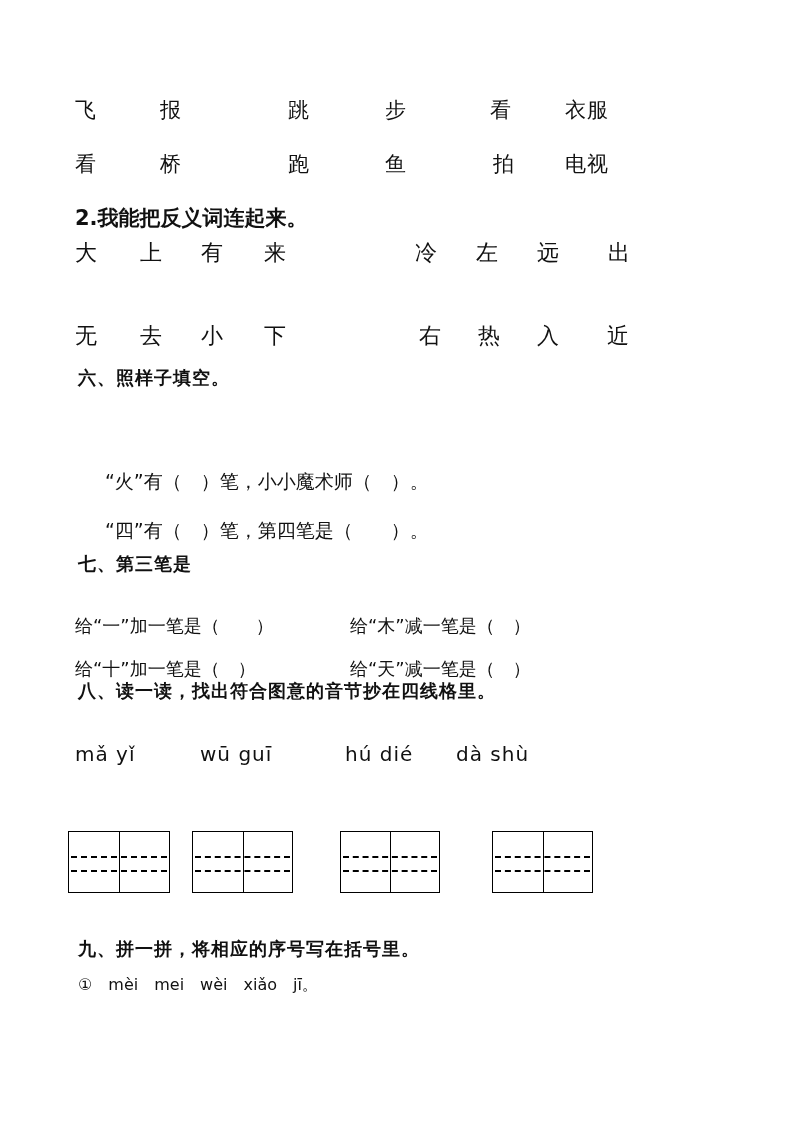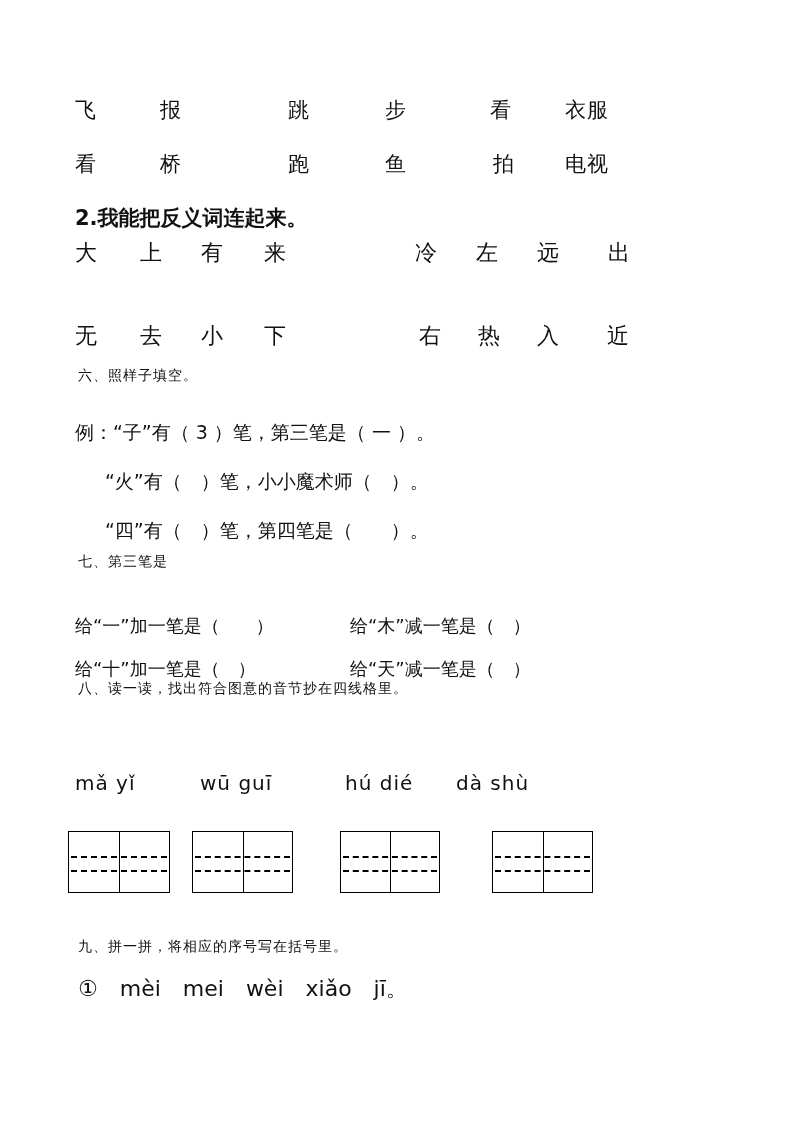--- a/index.html
+++ b/index.html
@@ -17,25 +17,25 @@
     overflow: hidden;
   }
   .abs {
     position: absolute;
     white-space: pre;
     line-height: 1.25;
   }
   .hanzi   { font-size: 21px; letter-spacing: 1px; }
   .hanzi-lg{ font-size: 22px; letter-spacing: 1px; }
   .bold-sm { font-size: 21px; font-weight: 700; }
-  .sec-title { font-size: 14px; font-weight: 400; letter-spacing: 1px; }
+  .sec-title { font-size: 18px; font-weight: 700; letter-spacing: 1px; }
   .body-text { font-size: 19px; }
   .body-text-sm { font-size: 18px; margin-top: 20px; }
-  .pinyin { font-size: 20px; letter-spacing: 1px; margin-top: 29px; }
-  .s9-line { font-size: 22px; }
+  .pinyin { font-size: 20px; letter-spacing: 1px; }
+  .s9-line { font-size: 16px; }
 
   .wgrid {
     position: absolute;
     height: 62px;
     border: 1.5px solid #000;
     background: #fff;
   }
   .wgrid .vline {
     position: absolute;
     left: 50%;
@@ -87,21 +87,20 @@
   <span class="abs hanzi-lg" style="left:75px;  top:322px">无</span>
   <span class="abs hanzi-lg" style="left:140px; top:322px">去</span>
   <span class="abs hanzi-lg" style="left:201px; top:322px">小</span>
   <span class="abs hanzi-lg" style="left:264px; top:322px">下</span>
   <span class="abs hanzi-lg" style="left:419px; top:322px">右</span>
   <span class="abs hanzi-lg" style="left:478px; top:322px">热</span>
   <span class="abs hanzi-lg" style="left:537px; top:322px">入</span>
   <span class="abs hanzi-lg" style="left:607px; top:322px">近</span>
 
   <span class="abs sec-title" style="left:78px; top:367px">六、照样子填空。</span>
-  <span class="abs body-text" style="left:75px;  top:421px">例：“子”有（ 3 ）笔，第三笔是（ 一 ）。</span>
   <span class="abs body-text" style="left:105px; top:470px">“火”有（　）笔，小小魔术师（　）。</span>
   <span class="abs body-text" style="left:105px; top:519px">“四”有（　）笔，第四笔是（　　）。</span>
 
   <span class="abs sec-title" style="left:78px; top:553px">七、第三笔是</span>
   <span class="abs body-text-sm" style="left:75px;  top:595px">给“一”加一笔是（　　）</span>
   <span class="abs body-text-sm" style="left:350px; top:595px">给“木”减一笔是（　）</span>
   <span class="abs body-text-sm" style="left:75px;  top:638px">给“十”加一笔是（　）</span>
   <span class="abs body-text-sm" style="left:350px; top:638px">给“天”减一笔是（　）</span>
 
   <span class="abs sec-title" style="left:78px; top:680px">八、读一读，找出符合图意的音节抄在四线格里。</span>

